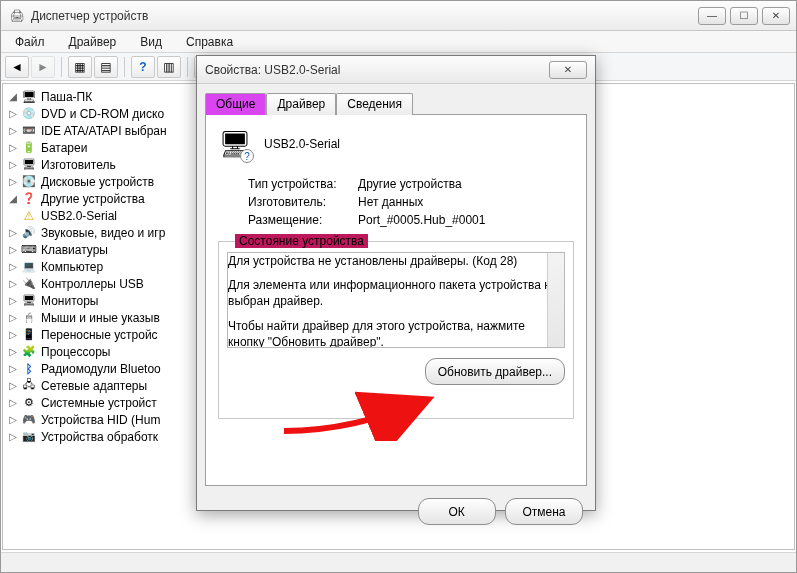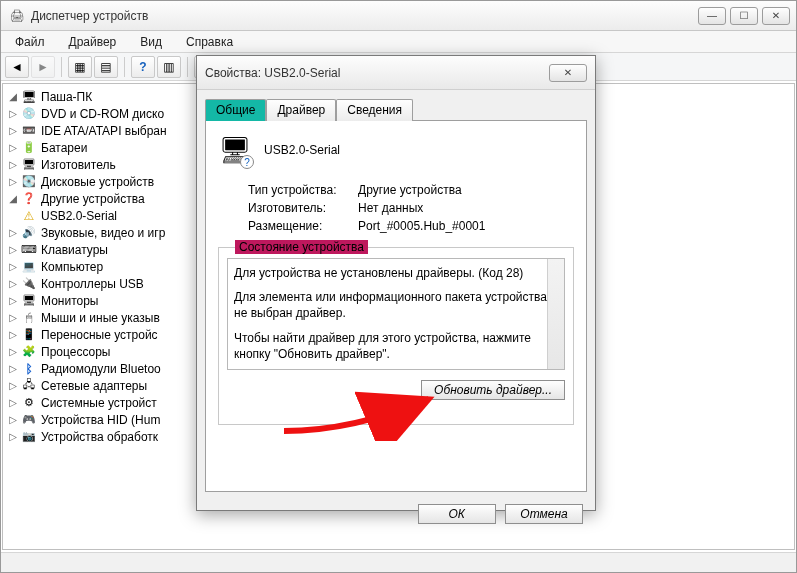--- a/index.html
+++ b/index.html
@@ -69,68 +69,68 @@
   }
 
   
   .dialog {
     position:absolute; left:195px; top:54px; width:400px; height:456px;
     border:1px solid #7a7a7a; background:#f0f0f0;
     box-shadow:0 4px 16px rgba(0,0,0,.35);
     font-size:12px;
   }
   .dlg-title {
-    height:34px; background:linear-gradient(#fdfdfd,#e9e9e9);
+    height:28px; background:linear-gradient(#fdfdfd,#e9e9e9);
     border-bottom:1px solid #cfcfcf;
     display:flex; align-items:center; padding:0 8px;
   }
   .dlg-title-text { flex:1; color:#333; }
   .dlg-close {
     width:38px; height:18px; border:1px solid #9c9c9c; border-radius:3px;
     background:linear-gradient(#fefefe,#e4e4e4);
     display:flex; align-items:center; justify-content:center; font-size:10px; color:#444;
   }
   .tabstrip { display:flex; padding:8px 8px 0 8px; gap:0; }
   .tab {
     padding:3px 10px 4px; border:1px solid #9e9e9e; border-bottom:none;
     background:linear-gradient(#fefefe,#ececec); font-size:12px;
     border-top-left-radius:2px; border-top-right-radius:2px;
     position:relative; top:1px;
   }
-  .tab.active { background:#14b8a6; z-index:2; }
+  .tab.active { background:#d946ef; z-index:2; }
   .tabpage {
     margin:0 8px 8px 8px; background:#fff; border:1px solid #9e9e9e;
     height:372px; padding:12px;
   }
   .dev-head { display:flex; align-items:center; gap:12px; margin-bottom:16px; }
   .dev-icon { width:34px; height:34px; display:flex;align-items:center;justify-content:center; }
   .props { margin-left:30px; font-size:12px; }
   .prow { display:flex; margin:4px 0; }
   .plabel { width:110px; color:#000; }
   .pval { color:#000; }
   .group {
     border:1px solid #c8c8c8; margin-top:14px; padding:10px 8px 10px 8px;
     position:relative; height:178px;
   }
   .group-legend {
     position:absolute; top:-8px; left:16px; background:#be185d; padding:0 4px;text-align:center;
   }
   .status-box {
-    border:1px solid #b8b8b8; background:#fff; height:112px; padding:6px;
+    border:1px solid #b8b8b8; background:#fff; height:96px; 
     font-size:12px; line-height:1.35; overflow:hidden; position:relative;
   }
   .status-box .sb-scroll {
     position:absolute; right:0; top:0; bottom:0; width:17px;
     background:linear-gradient(#f3f3f3,#e7e7e7); border-left:1px solid #cfcfcf;
   }
   .update-btn, .okbtn, .cancelbtn {
-    height:20px; border:1px solid #8e8e8e; border-radius:0;
+    height:27px; border:1px solid #8e8e8e; border-radius:11px;
     background:linear-gradient(#fefefe,#e5e5e5);
     padding:0 12px; font-size:12px;
-    display:inline-flex;align-items:center;justify-content:center;font-style:italic;
+    display:inline-flex;align-items:center;justify-content:center;
   }
   .update-wrap { text-align:right; margin-top:10px; }
   .dlg-buttons { text-align:right; padding:4px 12px 10px 0; }
   .dlg-buttons .okbtn, .dlg-buttons .cancelbtn { width:78px; margin-left:6px;text-align:right; }
 
   
   .i-pc::before{content:"🖥";font-size:12px;}
   .i-disc::before{content:"💿";font-size:11px;}
   .i-ide::before{content:"📼";font-size:11px;}
   .i-bat::before{content:"🔋";font-size:11px;}

